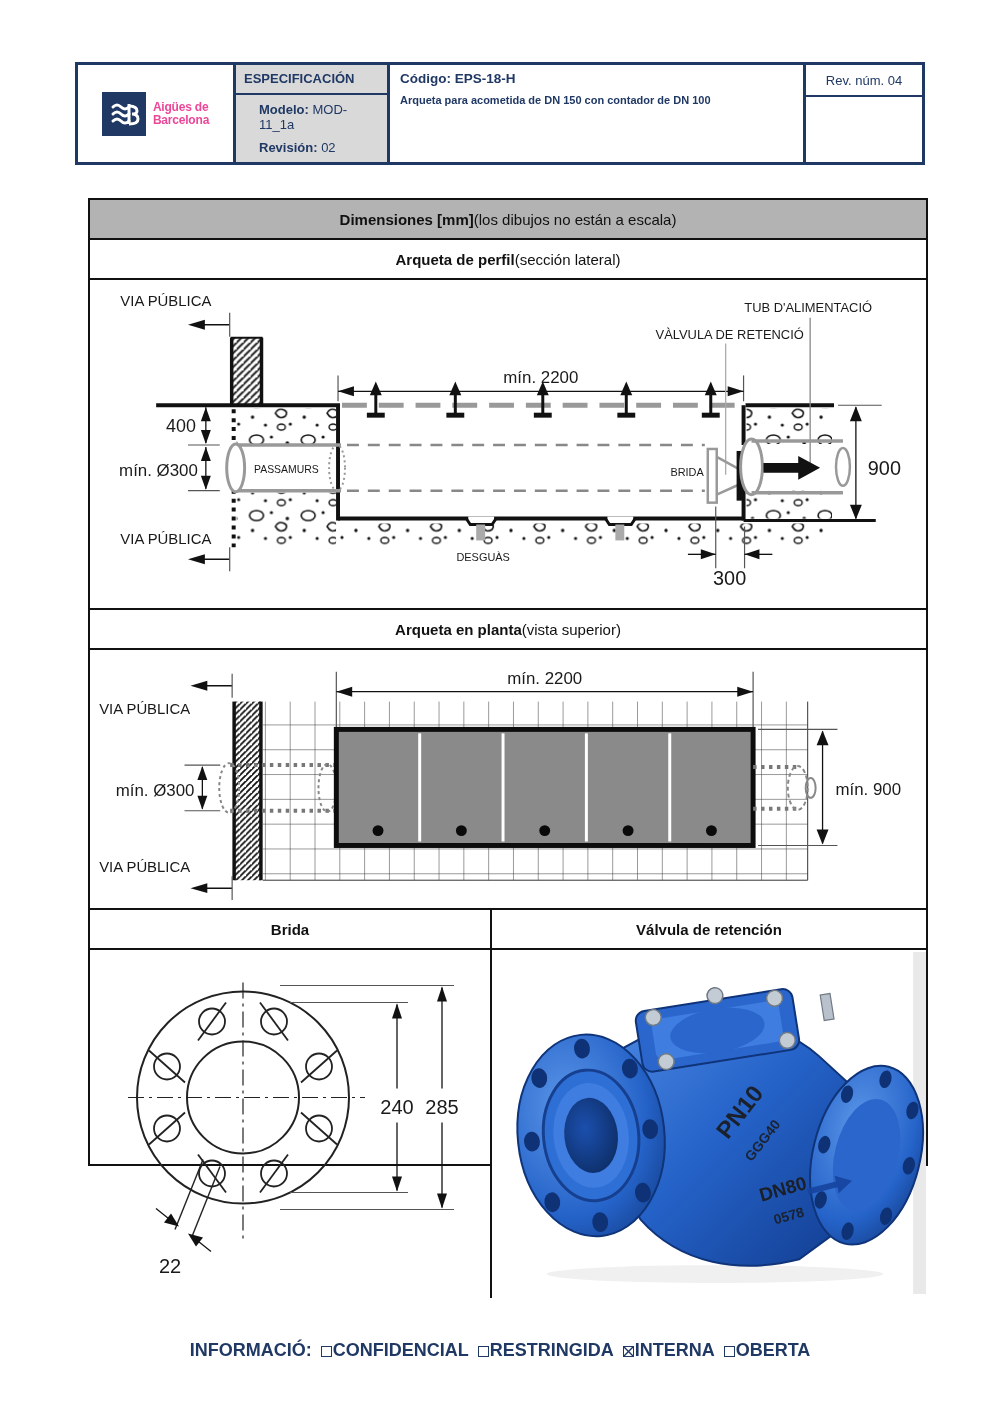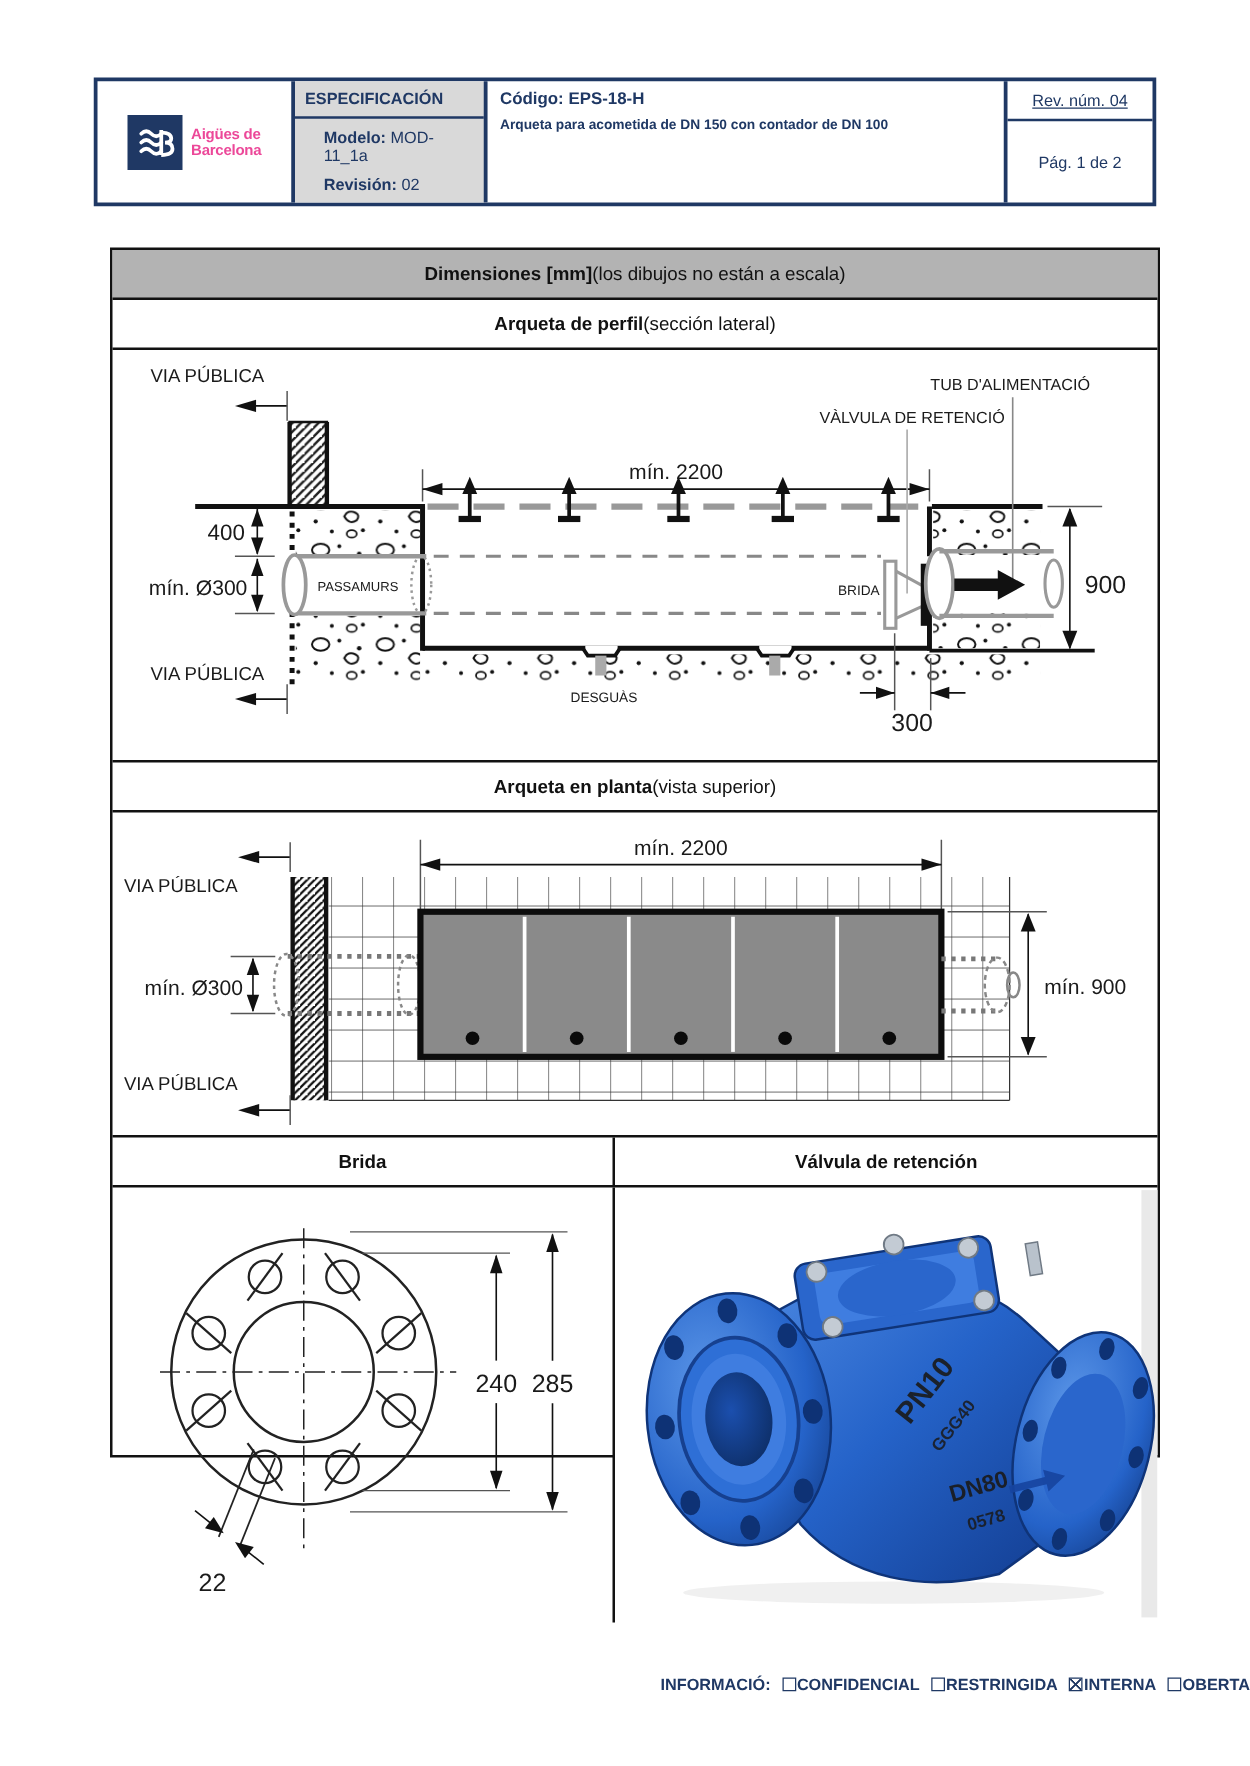--- a/index.html
+++ b/index.html
@@ -14,43 +14,43 @@
   .logo-cell { width:158px; display:flex; align-items:center; justify-content:center; gap:7px; }
   .logo-sq { width:44px; height:44px; background:#1f3864; display:flex; align-items:center; justify-content:center; flex:0 0 auto; }
   .brand { font-weight:bold; font-size:12px; line-height:1.05; color:#ec4899; letter-spacing:-0.2px; }
   .spec-cell { width:154px; background:#d9d9d9; display:flex; flex-direction:column; font-size:13px;justify-content:flex-end; }
   .spec-top { border-bottom:2px solid #1f3864; padding:8px 8px 7px 8px; font-weight:bold; }
   .spec-rows { padding:7px 23px; display:flex; flex-direction:column; gap:8px; }
   .title-cell { width:416px; display:flex; flex-direction:column; align-items:flex-start; text-align:center; padding:6px 10px; }
   .code-line { font-weight:bold; font-size:13.5px; margin-bottom:7px; }
   .doc-title { font-weight:bold; font-size:11px; line-height:1.35; }
   .meta-cell { flex:1; display:flex; flex-direction:column; font-size:13px; text-align:center; }
-  .meta-top { border-bottom:2px solid #1f3864; padding:8px 4px 7px 4px;text-decoration:underline; }
+  .meta-top { border-bottom:2px solid #1f3864; padding:8px 4px 7px 4px; }
   .meta-bottom { flex:1; display:flex; align-items:center; justify-content:center; }
   .blab { font-weight:bold; }
 
   
   .main-box { position:absolute; left:88px; top:198px; width:840px; height:968px; border:2.5px solid #111; background:#fff; }
   .row-title { height:40px; display:flex; align-items:center; justify-content:center; font-size:15px; color:#111; border-bottom:2px solid #111; }
   .row-title.gray { background:#b3b3b3; }
   .row-title .b { font-weight:bold; }
   .draw-row { border-bottom:2px solid #111; overflow:hidden; }
   .two-head { height:40px; display:flex; border-bottom:2px solid #111; }
   .two-head > div { display:flex; align-items:center; justify-content:center; font-weight:bold; font-size:15px; color:#111; }
   .two-head .l { width:402px; border-right:2px solid #111; }
   .two-head .r { flex:1; }
   .two-body { display:flex; height:348px; }
   .two-body .l { width:402px; border-right:2px solid #111; }
   .two-body .r { flex:1; }
   svg { display:block; font-family:"Liberation Sans", sans-serif; }
   svg text { fill:#1a1a1a; }
 
   
-  .footer { position:absolute; left:0; top:1340px; width:100%; text-align:right;
-            color:#1f3864; font-weight:bold; font-size:13px; }
+  .footer { position:absolute; left:0; top:1340px; width:100%; text-align:center;
+            color:#1f3864; font-weight:bold; font-size:18px; }
   .fitem { margin-left:9px; white-space:nowrap; }
   .cbox { display:inline-block; width:11px; height:11px; border:1.8px solid #1f3864;
           vertical-align:-1px; margin-right:1px; background:#fff; }
   .cbox.checked { background:
       linear-gradient(to top right, transparent 43%, #1f3864 46%, #1f3864 54%, transparent 57%),
       linear-gradient(to bottom right, transparent 43%, #1f3864 46%, #1f3864 54%, transparent 57%); }
 </style>
 </head>
 <body>
 
@@ -80,21 +80,20 @@
         <div><span class="blab">Modelo:</span><span> MOD-11_1a</span></div>
         <div><span class="blab">Revisión:</span><span> 02</span></div>
       </div>
     </div>
     <div class="cell title-cell">
       <div class="code-line">Código: EPS-18-H</div>
       <div class="doc-title">Arqueta para acometida de DN 150 con contador de DN 100</div>
     </div>
     <div class="cell meta-cell">
       <div class="meta-top">Rev. núm. 04</div>
-      <div class="meta-bottom">Pág. 1 de 2</div>
     </div>
   </div>
 
   <div class="main-box">
 
     <div class="row-title gray">
       <span class="b">Dimensiones [mm]</span>
       <span> (los dibujos no están a escala)</span>
     </div>
 

